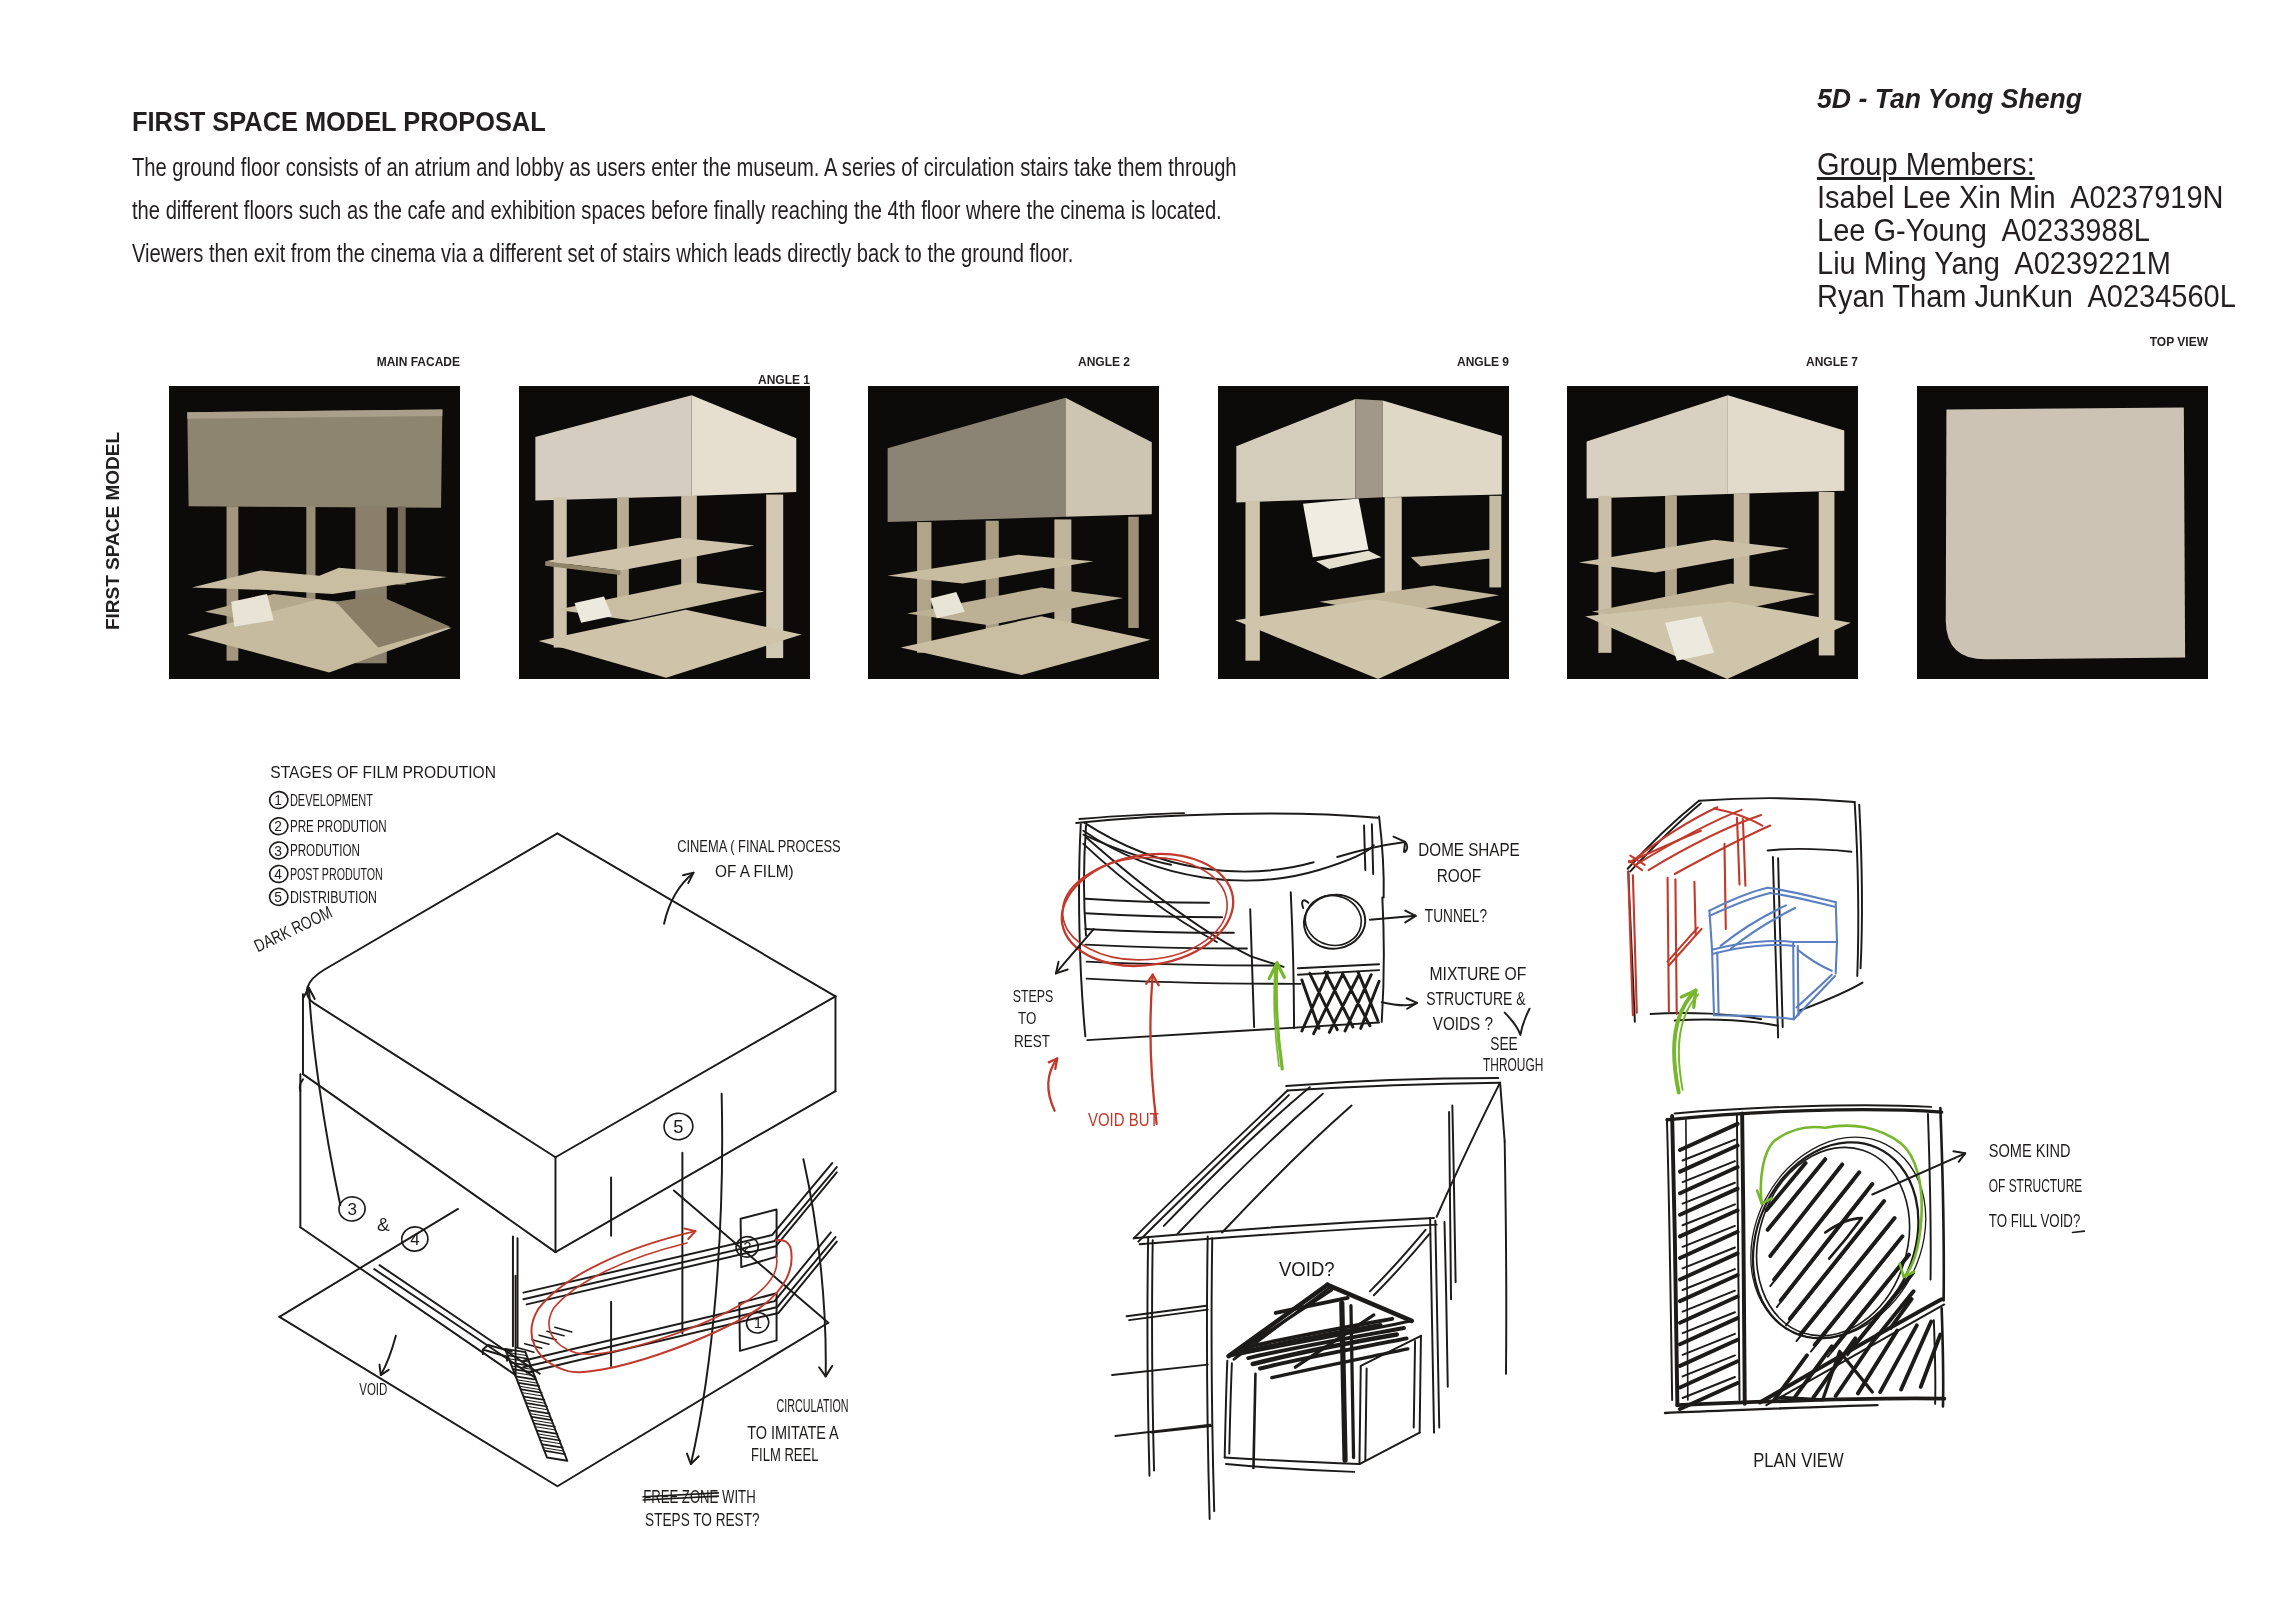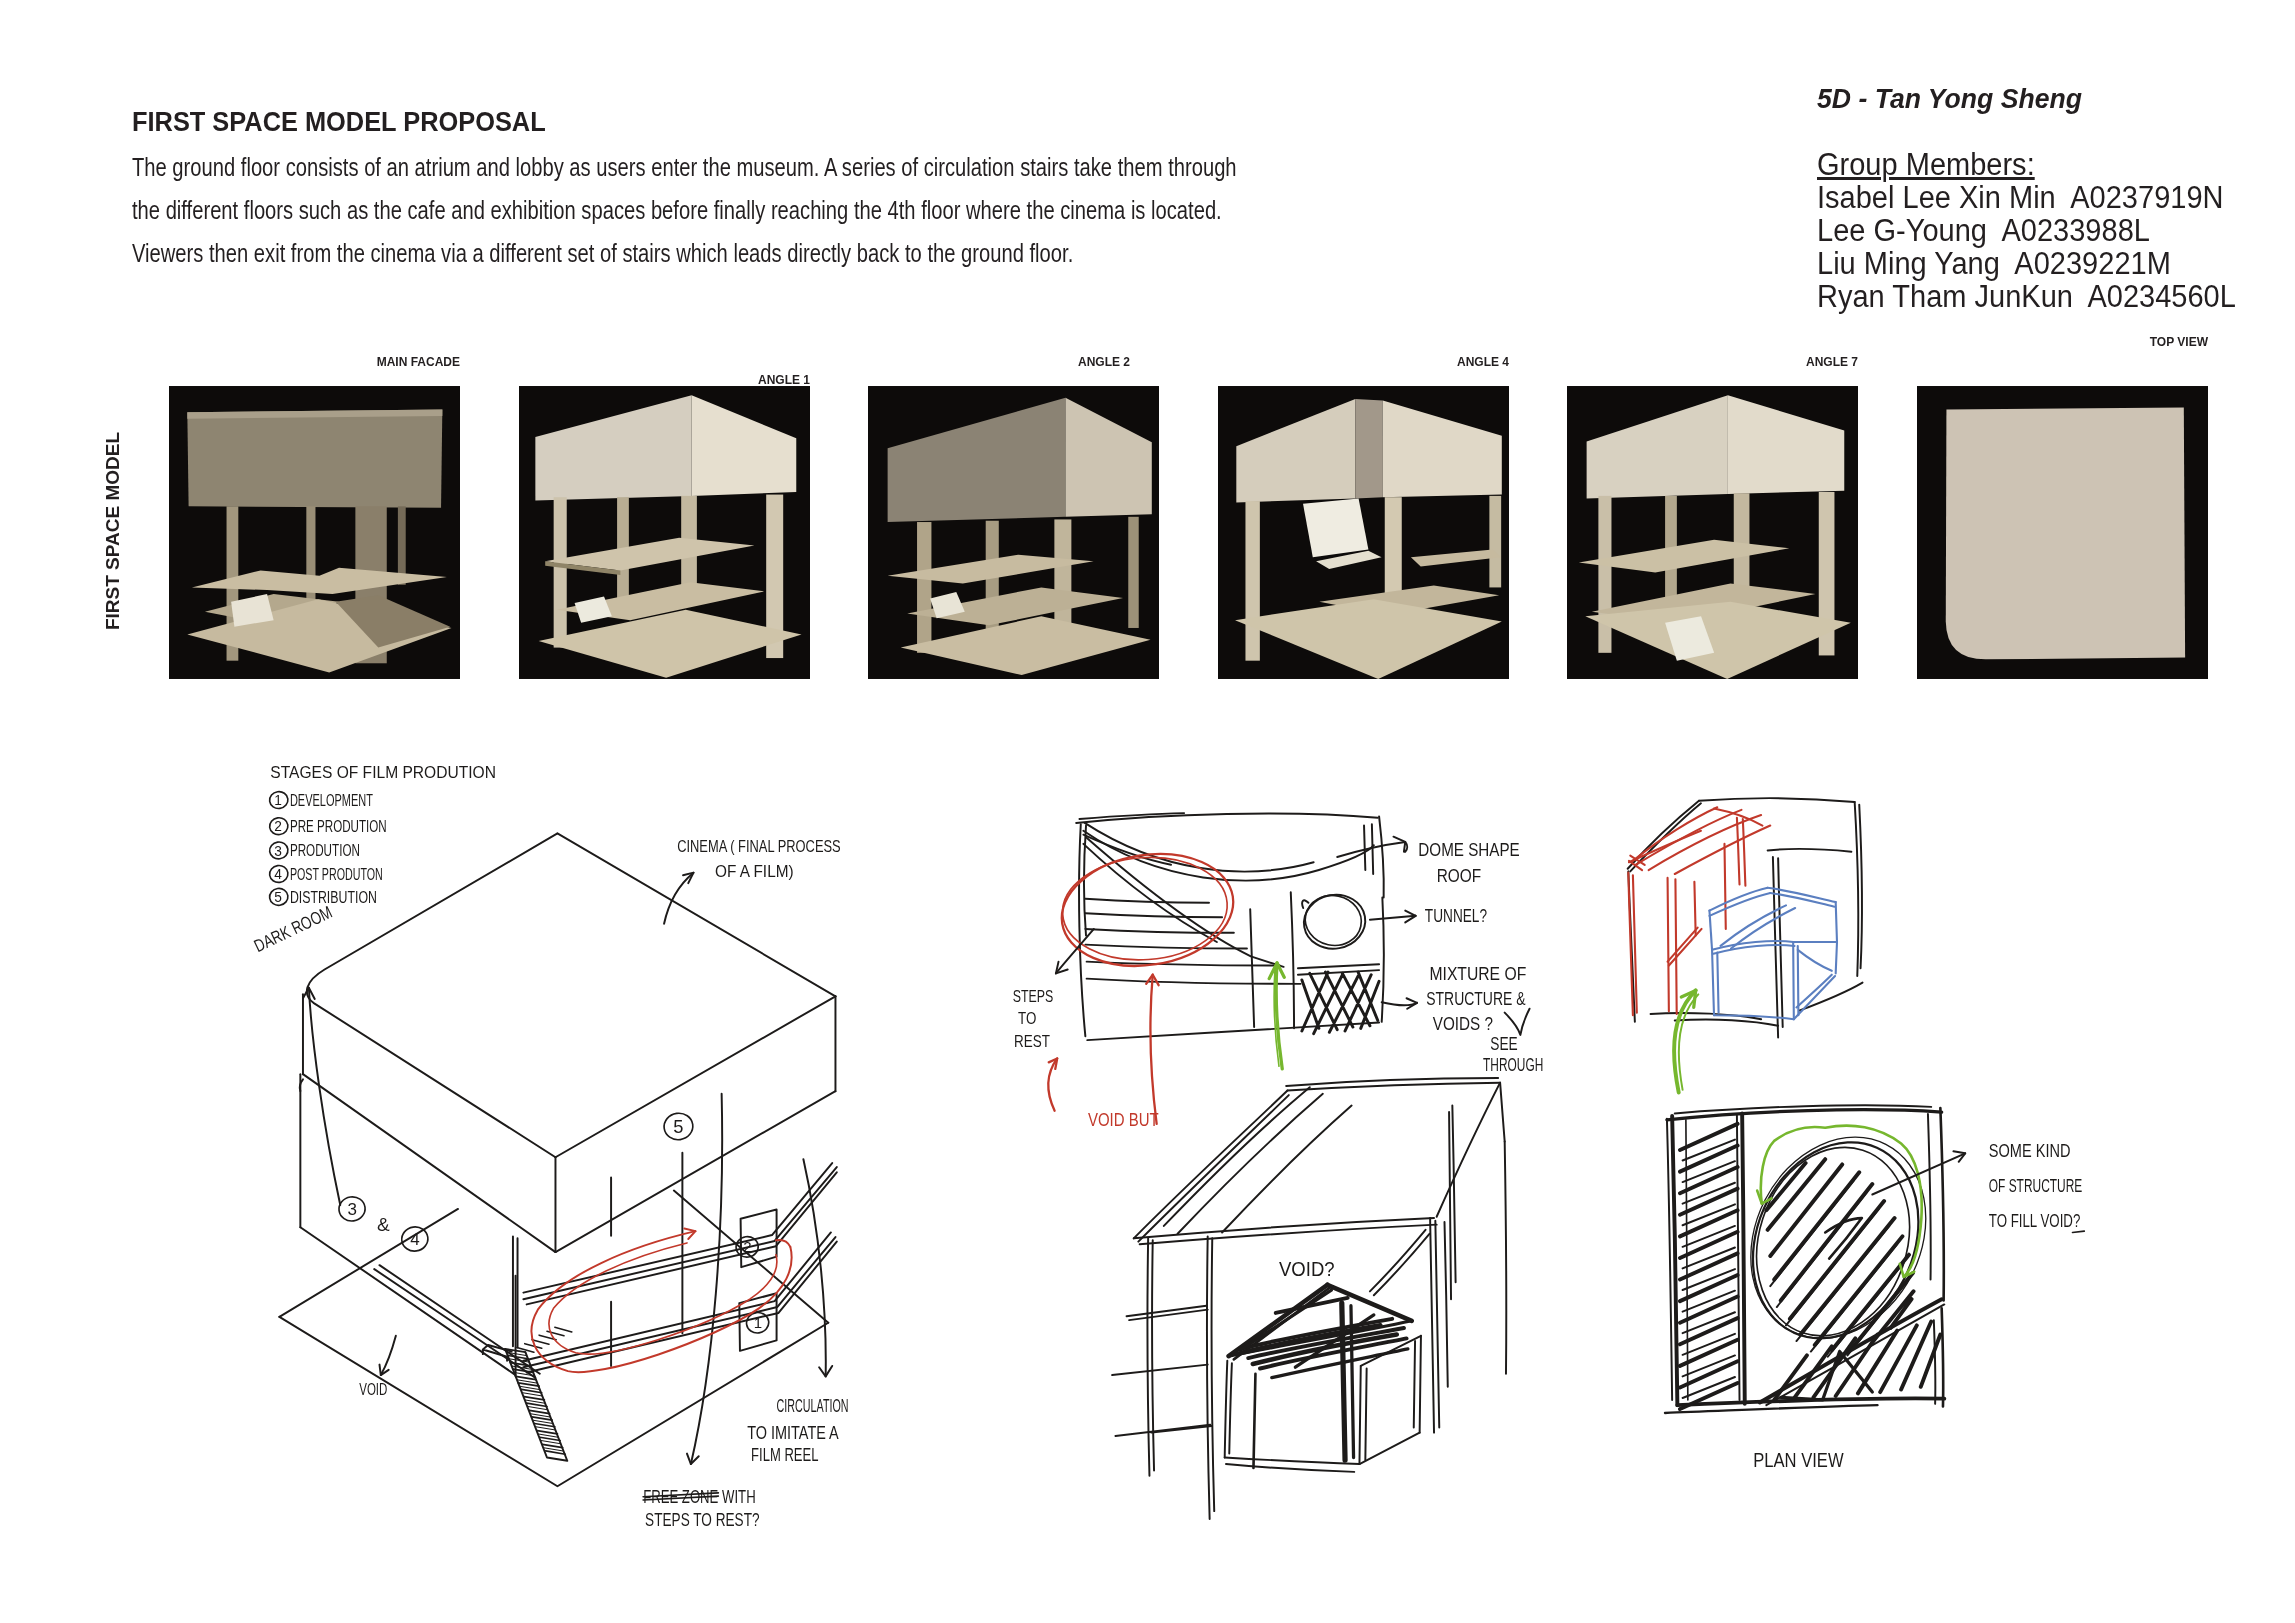--- a/index.html
+++ b/index.html
@@ -19,21 +19,21 @@
 <div class="abs para" style="left:132px;top:146px;">The ground floor consists of an atrium and lobby as users enter the museum. A series of circulation stairs take them through<br>the different floors such as the cafe and exhibition spaces before finally reaching the 4th floor where the cinema is located.<br>Viewers then exit from the cinema via a different set of stairs which leads directly back to the ground floor.</div>
 
 <div class="abs r1" style="left:1817px;top:83px;">5D - Tan Yong Sheng</div>
 <div class="abs r2" style="left:1817px;top:148px;"><span style="text-decoration:underline;">Group Members:</span><br>Isabel Lee Xin Min&nbsp; A0237919N<br>Lee G-Young&nbsp; A0233988L<br>Liu Ming Yang&nbsp; A0239221M<br>Ryan Tham JunKun&nbsp; A0234560L</div>
 
 <div class="abs vlabel" style="left:-17.7px;top:520px;width:262px;text-align:center;">FIRST SPACE MODEL</div>
 
 <div class="abs plabel" style="left:169px;top:355px;width:291px;">MAIN FACADE</div>
 <div class="abs plabel" style="left:519px;top:373px;width:291px;">ANGLE 1</div>
 <div class="abs plabel" style="left:839px;top:355px;width:291px;">ANGLE 2</div>
-<div class="abs plabel" style="left:1218px;top:355px;width:291px;">ANGLE 4</div>
+<div class="abs plabel" style="left:1218px;top:355px;width:291px;">ANGLE 9</div>
 <div class="abs plabel" style="left:1567px;top:355px;width:291px;">ANGLE 7</div>
 <div class="abs plabel" style="left:1917px;top:335px;width:291px;">TOP VIEW</div>
 
 <svg class="abs" style="left:169px;top:386px;" width="291" height="293" viewBox="0 0 445 448">
   <rect width="445" height="448" fill="#0d0b0a"></rect>
   <polygon points="28,40 418,36 416,186 30,184" fill="#8e8571"></polygon>
   <polygon points="28,40 418,36 418,46 28,50" fill="#a99f8a"></polygon>
   <rect x="88" y="184" width="18" height="236" fill="#a2977e"></rect>
   <rect x="210" y="184" width="14" height="150" fill="#998e76"></rect>
   <rect x="285" y="184" width="48" height="240" fill="#8a7f6a"></rect>

